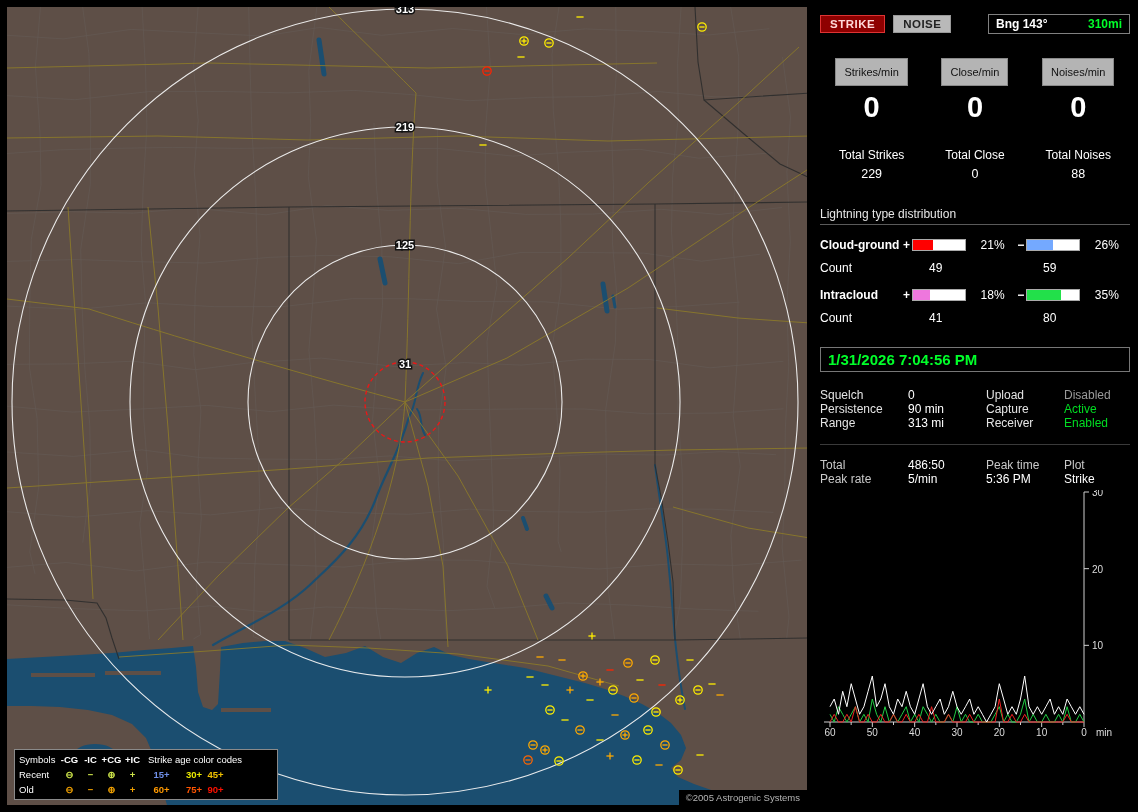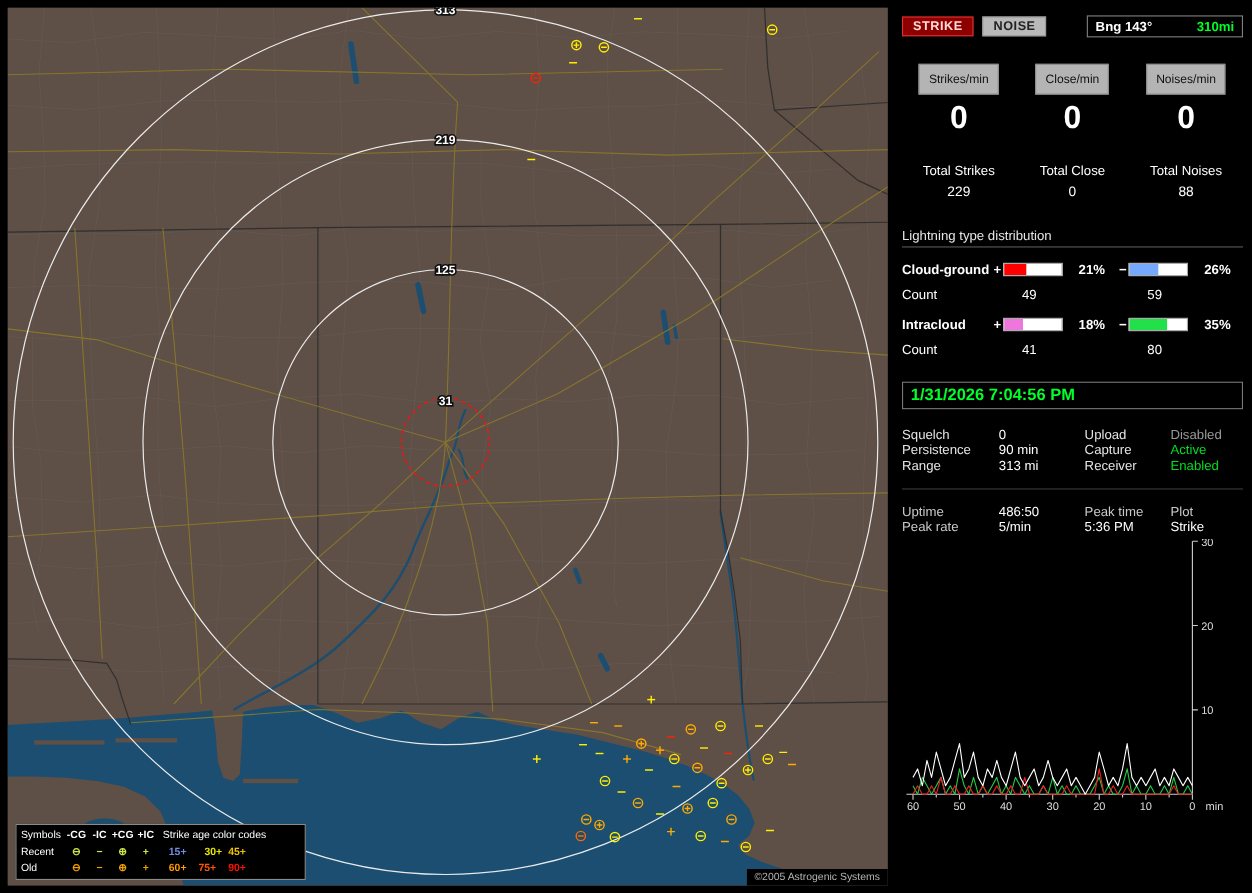--- a/index.html
+++ b/index.html
@@ -38,21 +38,21 @@
   .total-label{width:103.3px;text-align:center}
   .totals-vals{display:flex;margin-top:5px}
   .total-val{width:103.3px;text-align:center;font-size:12.5px}
 
   .dist-title{margin-top:26px;color:#e6e6e6;border-bottom:1px solid #5a5a5a;padding-bottom:3px}
   .dist-row{display:flex;align-items:center;margin-top:13px}
   .dist-label{width:88px;font-weight:bold}
   .sign{width:11px;text-align:center;font-weight:bold}
   .bar{width:56px;height:10px;border:1px solid #aaa;background:#fff;display:inline-block;position:relative}
   .bar-fill{position:absolute;left:0;top:0;height:100%}
-  .pct{width:38px;padding-left:15px;font-weight:bold}
+  .pct{width:38px;padding-left:15px;font-weight:normal}
   .count-row{display:flex;margin-top:9px}
   .count-label{width:99px}
   .count-val1{width:104px;padding-left:10px}
   .count-val2{padding-left:10px}
 
   .dt-box{margin-top:22px;border:1px solid #777;padding:3px 7px;color:#00ff2a;font-weight:bold;font-size:15px;background:#000}
   .grid4{display:grid;grid-template-columns:88px 78px 78px 66px;row-gap:0;margin-top:16px}
   .lab{color:#e4e4e4}
   .glab{color:#c9c9c9}
   .val{color:#fff}
@@ -352,21 +352,21 @@
       <span class="lg-age" style="color: rgb(232, 232, 0); text-align: right;">30+</span>
       <span class="lg-age" style="color: rgb(240, 192, 0);">45+</span>
     </div>
     <div class="lg-row">
       <span class="lg-label">Old</span>
       <span class="lg-sym" style="color: rgb(240, 160, 0);">⊖</span>
       <span class="lg-sym" style="color: rgb(240, 160, 0);">−</span>
       <span class="lg-sym" style="color: rgb(240, 160, 0);">⊕</span>
       <span class="lg-sym" style="color: rgb(240, 160, 0);">+</span>
       <span class="lg-age" style="margin-left: 5px; color: rgb(255, 153, 0);">60+</span>
-      <span class="lg-age" style="color: rgb(255, 85, 0);">75+</span>
+      <span class="lg-age" style="color: rgb(255, 85, 0); text-align: right;">75+</span>
       <span class="lg-age" style="color: rgb(255, 17, 0);">90+</span>
     </div>
   </div>
 
   <div class="copyright">©2005 Astrogenic Systems</div>
 </div>
 
 <div class="panel">
 
   <div class="row-top">
@@ -453,21 +453,21 @@
     <span class="val" style="color: rgb(0, 221, 34);">Active</span>
     <span class="lab">Range</span>
     <span class="val">313 mi</span>
     <span class="lab">Receiver</span>
     <span class="val" style="color: rgb(0, 221, 34);">Enabled</span>
   </div>
 
   <hr>
 
   <div class="grid4 stats">
-    <span class="glab">Uptime</span>
+    <span class="glab">Total</span>
     <span class="val">486:50</span>
     <span class="glab">Peak time</span>
     <span class="glab">Plot</span>
     <span class="glab">Peak rate</span>
     <span class="val">5/min</span>
     <span class="val">5:36 PM</span>
     <span class="val">Strike</span>
   </div>
 
 

